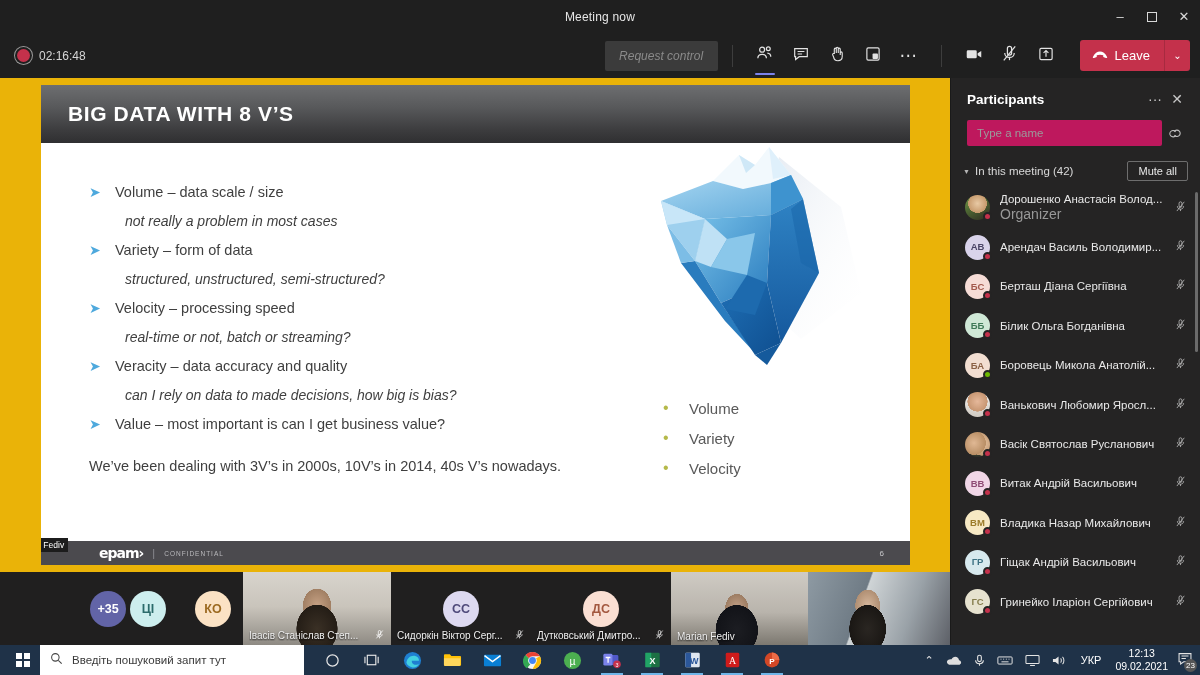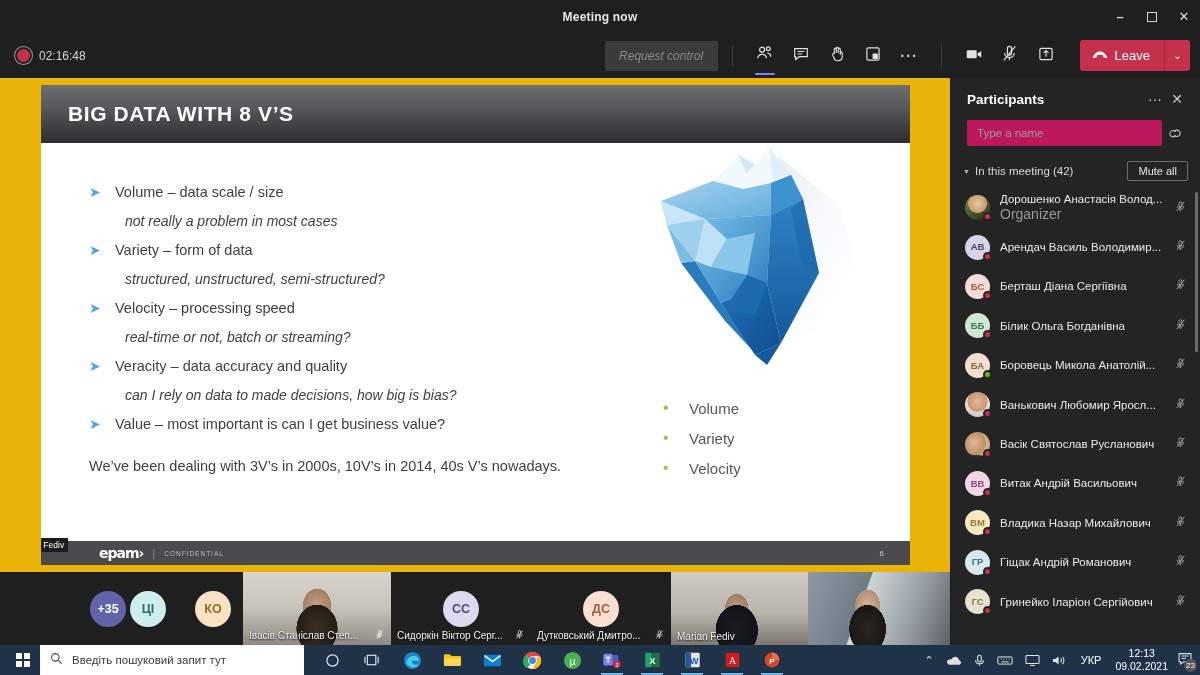--- a/index.html
+++ b/index.html
@@ -7,21 +7,21 @@
     width: 1200px; height: 675px;
     background: #000;
     font-family: "Liberation Sans", "DejaVu Sans", sans-serif;
     overflow: hidden;
   }
   #app { position: relative; width: 1200px; height: 675px; }
 
   
   .titlebar {
     position: absolute; top: 0; left: 0; width: 1200px; height: 33px;
-    background: #1f1f1f; display: flex; align-items: center; justify-content: center; font-weight: bold;
+    background: #1f1f1f; display: flex; align-items: center; justify-content: center;
   }
   .titlebar .title { color: #e6e6e6; font-size: 12px; letter-spacing: .2px; }
   .winbtns { position: absolute; right: 0; top: 0; height: 33px; display: flex; }
   .winbtn { width: 32px; height: 33px; display: flex; align-items: center; justify-content: center;
             color: #d8d8d8; font-size: 13px; }
 
   
   .toolbar {
     position: absolute; top: 33px; left: 0; width: 1200px; height: 45px;
     background: #1f1f1f; display: flex; align-items: center;
@@ -604,21 +604,21 @@
             </svg>
         </div>
       </div>
 
       <div class="prow">
         <div class="pav" style="background:#d7e9ee;color:#3d7284;">
           <span class="initials">ГР</span>
           <span class="presence" style="background:#c4314b"></span>
         </div>
         <div class="pname-wrap">
-          <div class="pname">Гіщак Андрій Романович</div>
+          <div class="pname">Гіщак Андрій Васильович</div>
         </div>
         <div class="pmic">
           <svg width="13" height="13" viewBox="0 0 20 20" fill="none" stroke="#bdbdbd" stroke-width="1.25">
               <rect x="7.8" y="2.8" width="4.4" height="8.6" rx="2.2"></rect>
               <path d="M5.2 9.5c0 2.7 2.1 4.6 4.8 4.6s4.8-1.9 4.8-4.6"></path>
               <path d="M10 14.1V17"></path>
               <path d="M4.4 17L15.8 2.8"></path>
             </svg>
         </div>
       </div>

